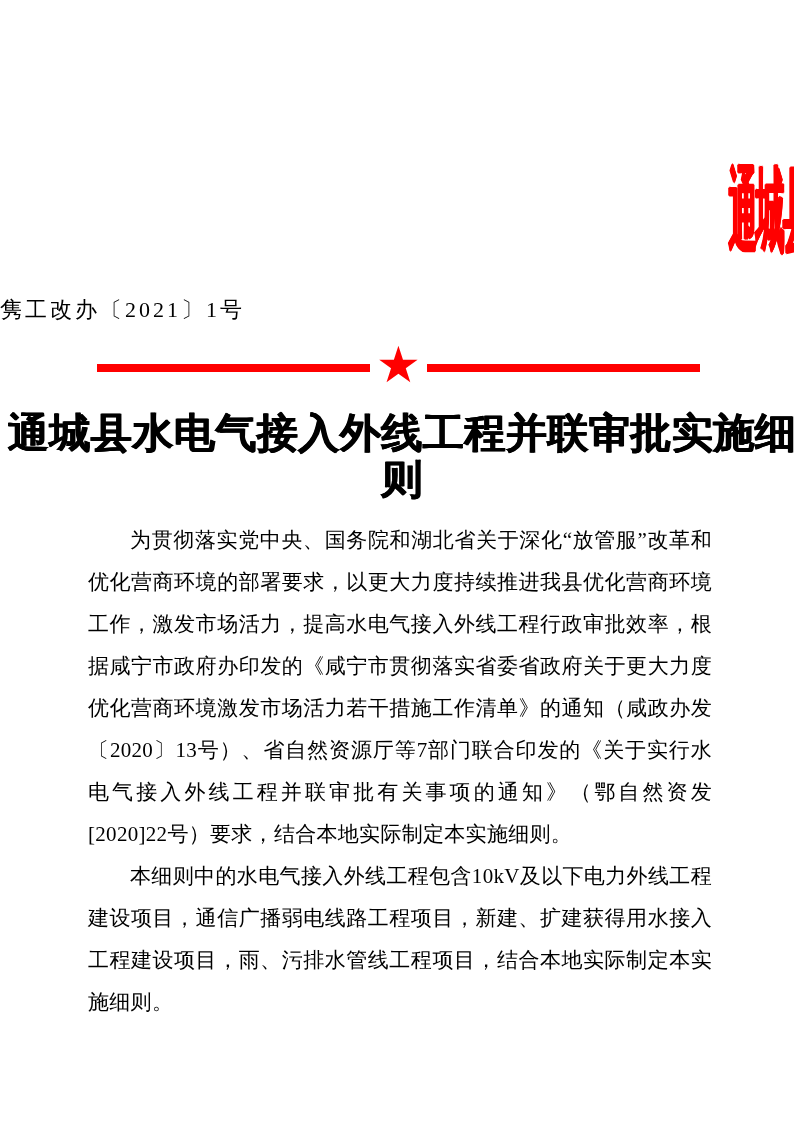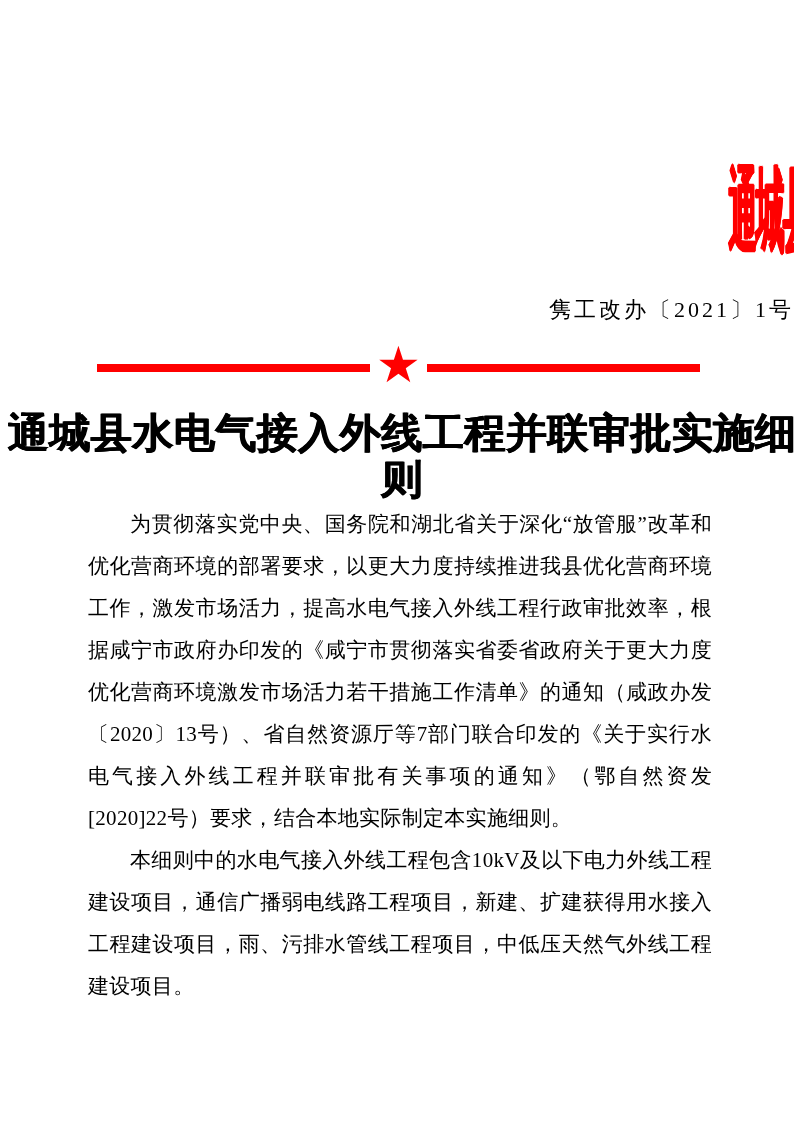--- a/index.html
+++ b/index.html
@@ -41,21 +41,21 @@
       1.5px 0 0 #ff0000, -1.5px 0 0 #ff0000,
       3px 0 0 #ff0000, -3px 0 0 #ff0000,
       0 1px 0 #ff0000, 0 -1px 0 #ff0000;
   }
   
   .docnum {
     position: absolute;
     top: 294px;
     left: 0;
     width: 100%;
-    text-align: right;
+    text-align: left;
     font-size: 22px;
     line-height: 32px;
     letter-spacing: 3px;
   }
   
   .divider {
     position: absolute;
     top: 347px;
     left: 97px;
     right: 94px;
@@ -87,21 +87,21 @@
     text-align: center;
     font-size: 41px;
     line-height: 46px;
     font-weight: 900;
     letter-spacing: 0.5px;
     text-shadow: 0.7px 0 0 #000000, -0.4px 0 0 #000000;
   }
   
   .body-block {
     position: absolute;
-    top: 503px;
+    top: 519px;
     left: 88px;
     width: 624px;
     font-size: 21px;
     line-height: 42px;
     letter-spacing: 0.3px;
     text-align: justify;
     text-justify: inter-ideograph;
   }
   .para {
     margin: 0;
@@ -131,16 +131,16 @@
   <div class="divider">
     <span class="line"></span>
     <span class="star">★</span>
     <span class="line"></span>
   </div>
 
   <h1 class="title">通城县水电气接入外线工程并联审批实施细则</h1>
 
   <div class="body-block">
     <p class="para">为贯彻落实党中央、国务院和湖北省关于深化“放管服”改革和优化营商环境的部署要求，以更大力度持续推进我县优化营商环境工作，激发市场活力，提高水电气接入外线工程行政审批效率，根据咸宁市政府办印发的《咸宁市贯彻落实省委省政府关于更大力度优化营商环境激发市场活力若干措施工作清单》的通知（咸政办发〔2020〕13号）、省自然资源厅等7部门联合印发的《关于实行水电气接入外线工程并联审批有关事项的通知》（鄂自然资发[2020]22号）要求，结合本地实际制定本实施细则。</p>
-    <p class="para">本细则中的水电气接入外线工程包含10kV及以下电力外线工程建设项目，通信广播弱电线路工程项目，新建、扩建获得用水接入工程建设项目，雨、污排水管线工程项目，中低压天然气外线工程建设项目。</p>
+    <p class="para">本细则中的水电气接入外线工程包含10kV及以下电力外线工程建设项目，通信广播弱电线路工程项目，新建、扩建获得用水接入工程建设项目，雨、污排水管线工程项目，结合本地实际制定本实施细则。</p>
   </div>
 
 </div>
 
 </body></html>

